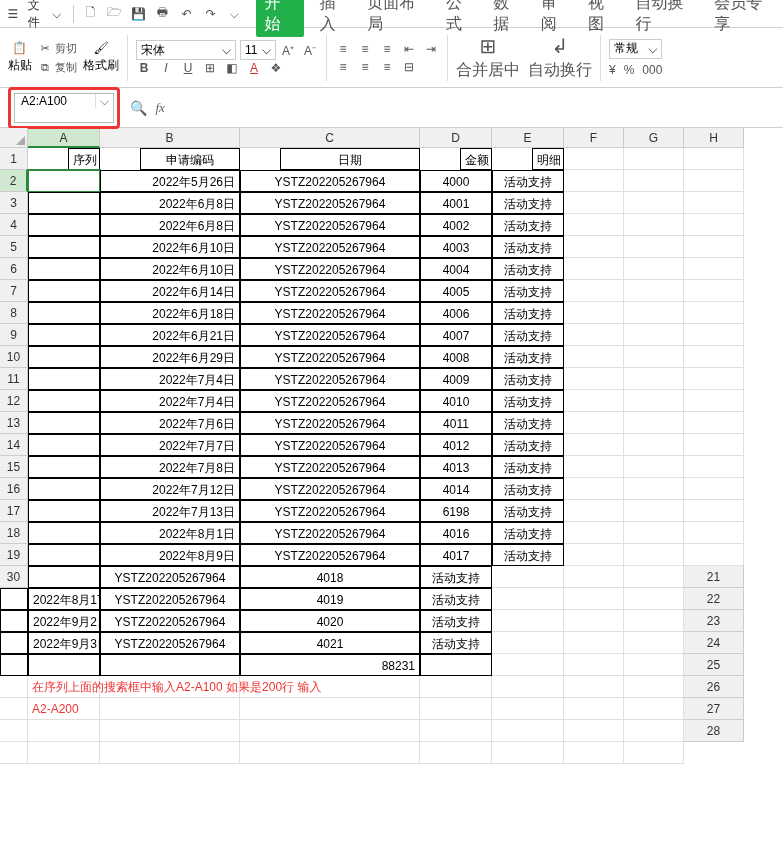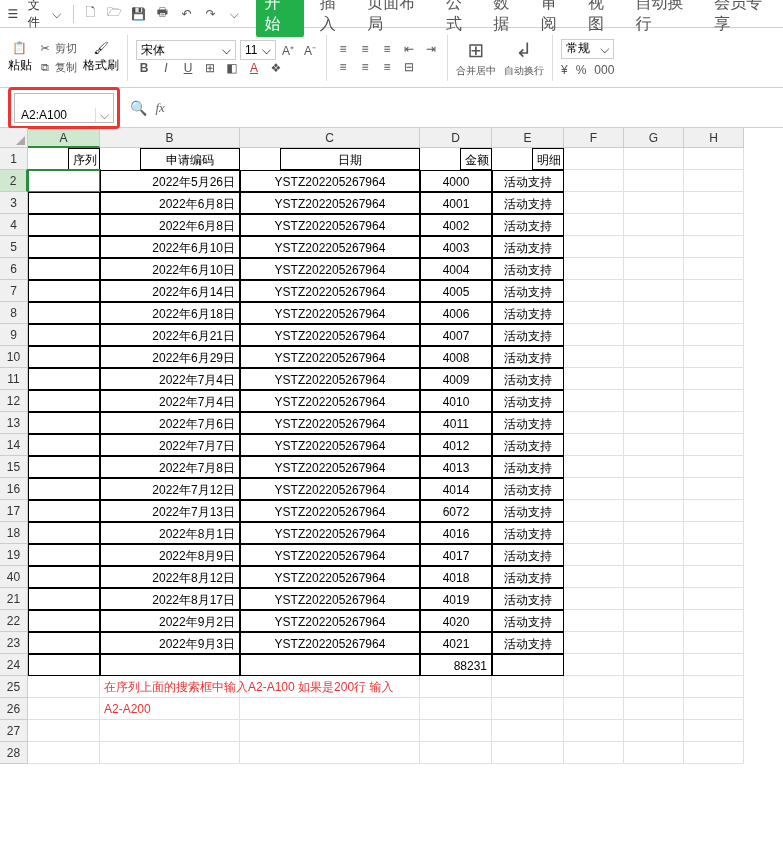--- a/index.html
+++ b/index.html
@@ -13,21 +13,21 @@
 .menubar .qat { display: flex; align-items: center; gap: 8px; color: #555; }
 .menubar .qat span { display: inline-flex; align-items: center; justify-content: center; width: 16px; }
 .menubar .tabs { display: flex; align-items: center; gap: 16px; margin-left: 10px; }
 .menubar .tab { color: #555; font-size: 16px; cursor: pointer; }
 .menubar .tab.active { background: #22b04a; color: #fff; padding: 2px 8px; border-radius: 2px; }
 
 
 .ribbon { display: flex; align-items: center; height: 60px; border-bottom: 1px solid #d0d0d0; padding: 4px 8px; gap: 8px; }
 .ribbon-group { display: flex; flex-direction: column; align-items: center; justify-content: center; gap: 2px; }
 .ribbon-group .big-icon { font-size: 20px; color: #555; }
-.ribbon-group .lbl { font-size: 10px; color: #555; }
+.ribbon-group .lbl { font-size: 16px; color: #555; }
 .ribbon-sep { width: 1px; height: 46px; background: #ddd; }
 .paste-group { display: flex; align-items: center; gap: 6px; }
 .paste-main { display: flex; flex-direction: column; align-items: center; gap: 2px; }
 .clip-right { display: flex; flex-direction: column; gap: 4px; font-size: 11px; color: #555; }
 .clip-right .row { display: flex; align-items: center; gap: 3px; }
 .clip-right .icon-s { width: 14px; text-align: center; }
 .font-group { display: flex; flex-direction: column; gap: 1px; }
 .font-row { display: flex; align-items: center; gap: 4px; }
 .font-sel { border: 1px solid #ccc; height: 20px; font-size: 12px; padding: 0 4px; display: flex; align-items: center; min-width: 100px; justify-content: space-between; }
 .font-size-sel { min-width: 36px; }
@@ -35,21 +35,21 @@
 .font-btns span { width: 16px; text-align: center; }
 .align-group { display: flex; flex-direction: column; gap: 4px; }
 .align-row { display: flex; gap: 6px; color: #555; }
 .align-row span { width: 16px; text-align: center; }
 .number-group .fmt-sel { border: 1px solid #ccc; height: 20px; font-size: 12px; padding: 0 4px; display: flex; align-items: center; min-width: 50px; justify-content: space-between; }
 .num-row { display: flex; gap: 8px; color: #555; margin-top: 4px; }
 
 
 .fbar-row { display: flex; align-items: center; height: 40px; padding: 2px 8px; gap: 10px; border-bottom: 1px solid #d0d0d0; position: relative; }
 .namebox-wrap { border: 3px solid #e33; border-radius: 4px; padding: 3px; display: inline-block; position: relative; }
-.namebox { display: flex; align-items: flex-end; border: 1px solid #bbb; height: 30px; }
+.namebox { display: flex; align-items: flex-start; border: 1px solid #bbb; height: 30px; }
 .namebox input { border: none; outline: none; width: 80px; padding: 0 6px; font-size: 12px; }
 .namebox .dd { width: 18px; text-align: center; color: #666; border-left: 1px solid #ddd; }
 .fx-area { display: flex; align-items: center; gap: 8px; color: #666; }
 .fx-area .search-icon { font-size: 14px; }
 .fx-area .fx { font-style: italic; font-family: serif; font-size: 13px; }
 
 
 .sheet { display: grid; grid-template-columns: 28px 72px 140px 180px 72px 72px 60px 60px 60px; }
 .sheet .corner { background: #f0f0f0; border-right: 1px solid #ccc; border-bottom: 1px solid #ccc; height: 20px; position: relative; }
 .sheet .corner::after { content: ""; position: absolute; right: 2px; bottom: 2px; width: 0; height: 0; border-left: 9px solid transparent; border-bottom: 9px solid #aaa; }
@@ -348,21 +348,21 @@
     <div class="cell bordered c">YSTZ202205267964</div>
     <div class="cell bordered c">4014</div>
     <div class="cell bordered c">活动支持</div>
     <div class="cell"></div>
     <div class="cell"></div>
     <div class="cell"></div>
     <div class="rowhdr">17</div>
     <div class="cell bordered"></div>
     <div class="cell bordered r">2022年7月13日</div>
     <div class="cell bordered c">YSTZ202205267964</div>
-    <div class="cell bordered c">6072</div>
+    <div class="cell bordered c">6198</div>
     <div class="cell bordered c">活动支持</div>
     <div class="cell"></div>
     <div class="cell"></div>
     <div class="cell"></div>
     <div class="rowhdr">18</div>
     <div class="cell bordered"></div>
     <div class="cell bordered r">2022年8月1日</div>
     <div class="cell bordered c">YSTZ202205267964</div>
     <div class="cell bordered c">4016</div>
     <div class="cell bordered c">活动支持</div>
@@ -371,23 +371,22 @@
     <div class="cell"></div>
     <div class="rowhdr">19</div>
     <div class="cell bordered"></div>
     <div class="cell bordered r">2022年8月9日</div>
     <div class="cell bordered c">YSTZ202205267964</div>
     <div class="cell bordered c">4017</div>
     <div class="cell bordered c">活动支持</div>
     <div class="cell"></div>
     <div class="cell"></div>
     <div class="cell"></div>
-    <div class="rowhdr">40</div>
-    <div class="cell bordered"></div>
-    <div class="cell bordered r">2022年8月12日</div>
+    <div class="rowhdr">30</div>
+    <div class="cell bordered"></div>
     <div class="cell bordered c">YSTZ202205267964</div>
     <div class="cell bordered c">4018</div>
     <div class="cell bordered c">活动支持</div>
     <div class="cell"></div>
     <div class="cell"></div>
     <div class="cell"></div>
     <div class="rowhdr">21</div>
     <div class="cell bordered"></div>
     <div class="cell bordered r">2022年8月17日</div>
     <div class="cell bordered c">YSTZ202205267964</div>

